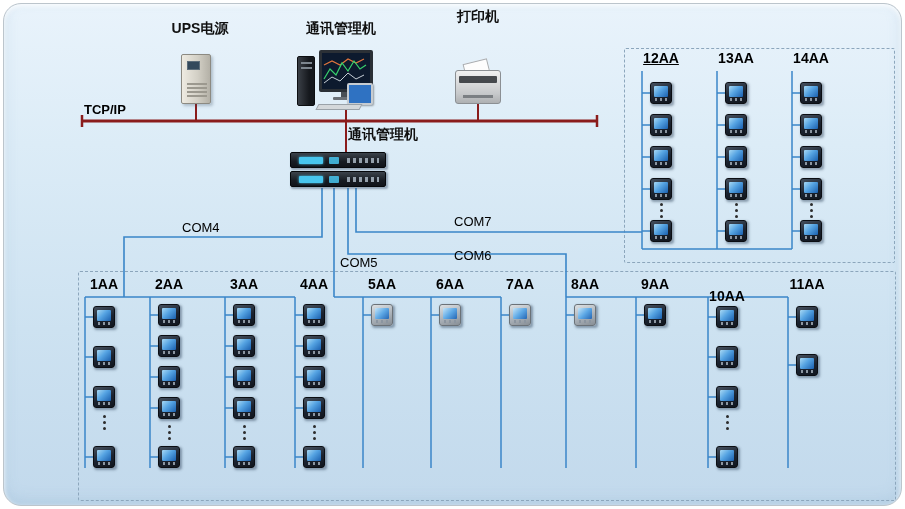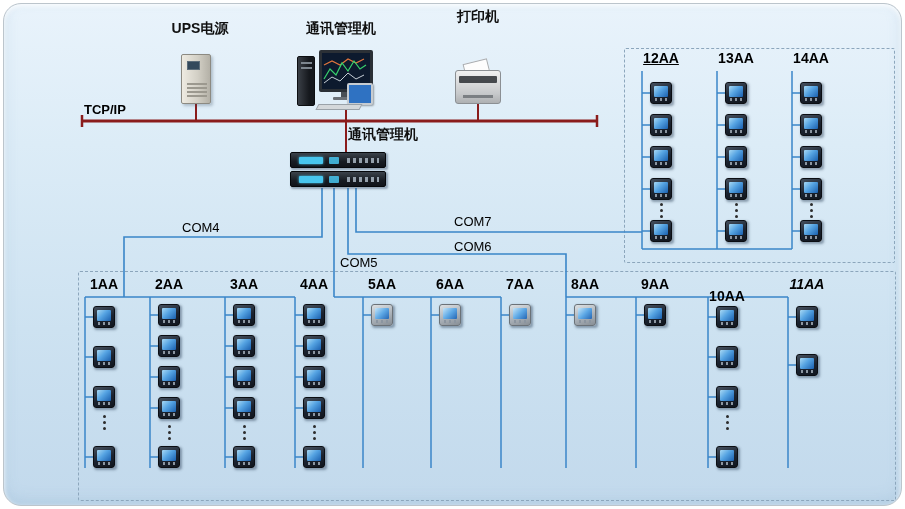--- a/index.html
+++ b/index.html
@@ -166,21 +166,21 @@
       </svg>
 
     <span class="lbl" style="left:150px;top:16px;width:92px">UPS电源</span>
     <span class="lbl" style="left:291px;top:16px;width:92px">通讯管理机</span>
     <span class="lbl" style="left:428px;top:4px;width:92px">打印机</span>
     <span class="bus-lbl" style="left:80px;top:98px">TCP/IP</span>
     <span class="lbl lbl-left" style="left:344px;top:122px;width:100px">通讯管理机</span>
 
     <span class="com-lbl" style="left:178px;top:216px">COM4</span>
     <span class="com-lbl" style="left:336px;top:251px">COM5</span>
-    <span class="com-lbl" style="left:450px;top:235px">COM6</span>
+    <span class="com-lbl" style="left:450px;top:244px">COM6</span>
     <span class="com-lbl" style="left:450px;top:210px">COM7</span>
 
     <div class="ups">
       <div class="ups-scr"></div>
       <div class="ups-vents"></div>
     </div>
 
     <div class="host">
       <div class="tower">
           <i></i>
@@ -359,21 +359,21 @@
       </div>
       <div class="vdots" style="left: 720px; top: 408px;">
         <div class="dot"></div>
         <div class="dot"></div>
         <div class="dot"></div>
       </div>
       <div class="meter" style="left: 712px; top: 442px;">
         <div class="scr"></div>
         <div class="btns"></div>
       </div>
-      <div class="group-label" style="left: 771px; top: 272px; font-style: italic;">11AA</div>
+      <div class="group-label" style="left: 771px; top: 272px;">11AA</div>
       <div class="meter" style="left: 792px; top: 302px;">
         <div class="scr"></div>
         <div class="btns"></div>
       </div>
       <div class="meter" style="left: 792px; top: 350px;">
         <div class="scr"></div>
         <div class="btns"></div>
       </div>
       <div class="group-label" style="left: 625px; top: 46px; text-decoration: underline;">12AA</div>
       <div class="meter" style="left: 646px; top: 78px;">

